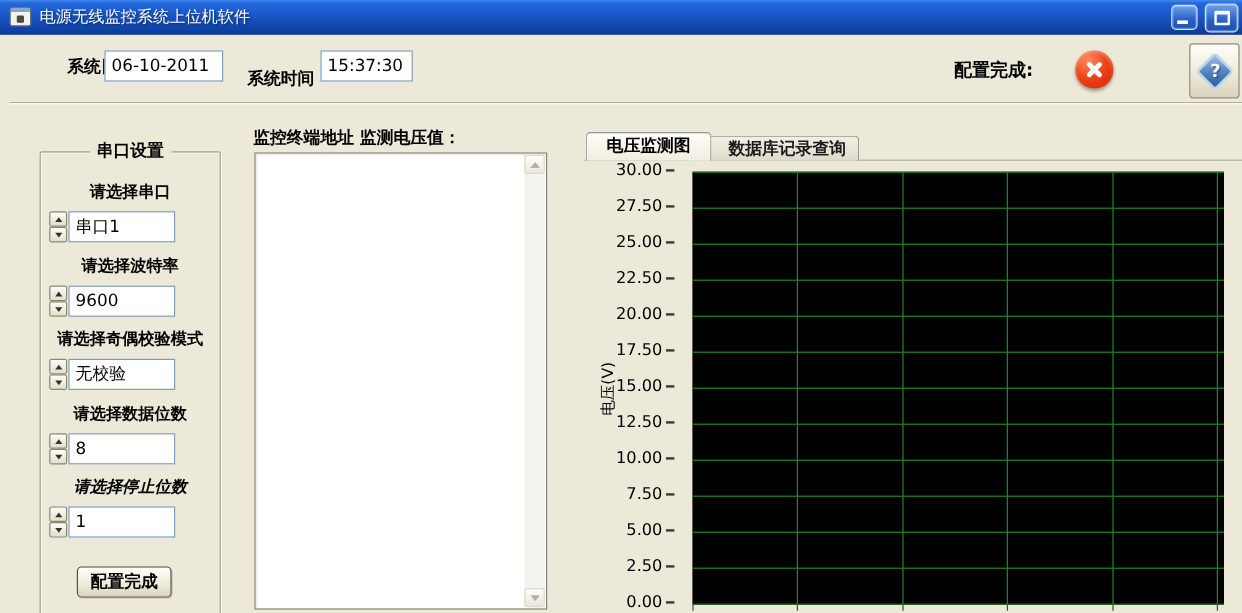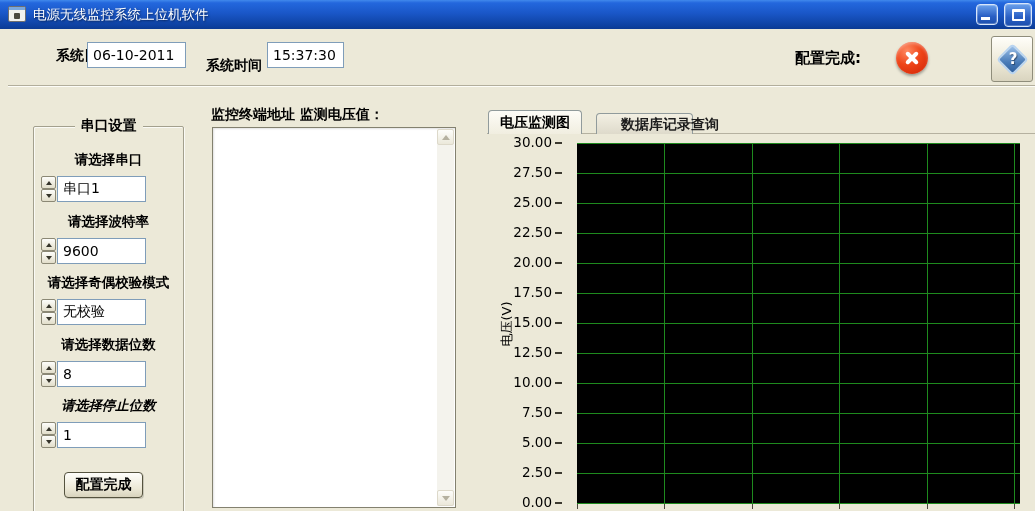--- a/index.html
+++ b/index.html
@@ -110,23 +110,23 @@
     background:linear-gradient(180deg,#fdfdfa,#ecead e0);
     background:linear-gradient(180deg,#fdfdfa,#ebe8da); border:1px solid #ddd9ca; border-radius:2px;
     display:flex; align-items:center; justify-content:center;
   }
   .sb-btn.up { top:0; } .sb-btn.down { bottom:0; }
   .sb-tri-up { width:0; height:0; border-left:4px solid transparent; border-right:4px solid transparent; border-bottom:5px solid #b5b1a0; }
   .sb-tri-down { width:0; height:0; border-left:4px solid transparent; border-right:4px solid transparent; border-top:5px solid #b5b1a0; }
   
   .tab { position:absolute; border:1px solid #919b9c; border-bottom:none; border-radius:4px 4px 0 0;
          font-size:14px; font-weight:bold; text-align:center; white-space:nowrap; }
-  .tab.active { left:488px; top:110px; width:94px; height:24px; line-height:23px;
+  .tab.active { left:488px; top:110px; width:105px; height:24px; line-height:23px;
                 background:linear-gradient(180deg,#fdfcf7,#f1eee0); z-index:2; }
-  .tab.inactive { left:596px; top:113px; width:97px; height:21px; line-height:20px;
+  .tab.inactive { left:572px; top:113px; width:144px; height:21px; line-height:20px;
                   background:linear-gradient(180deg,#f3f0e3,#dedacb); color:#1c1c1c; z-index:1;padding-left:24px; }
   .tab-baseline { position:absolute; left:487px; top:133px; width:548px; height:1px; background:#b5b1a0; }
   
   .ylabel { position:absolute; left:472px; top:315px; width:70px; text-align:center;
             font-size:13px; transform:rotate(-90deg); white-space:nowrap; }
   .ytick { position:absolute; left:496px; width:66px; height:18px; font-size:13.5px;
            text-align:right; white-space:nowrap; }
   .ytick .dash { display:inline-block; width:7px; height:2px; background:#3c3a30; margin-left:3px; vertical-align:middle; }
   .plot { position:absolute; left:577px; top:143px; width:443px; height:361px; background:#000; overflow:hidden; }
   .hline { position:absolute; left:0; width:100%; height:1px; }

